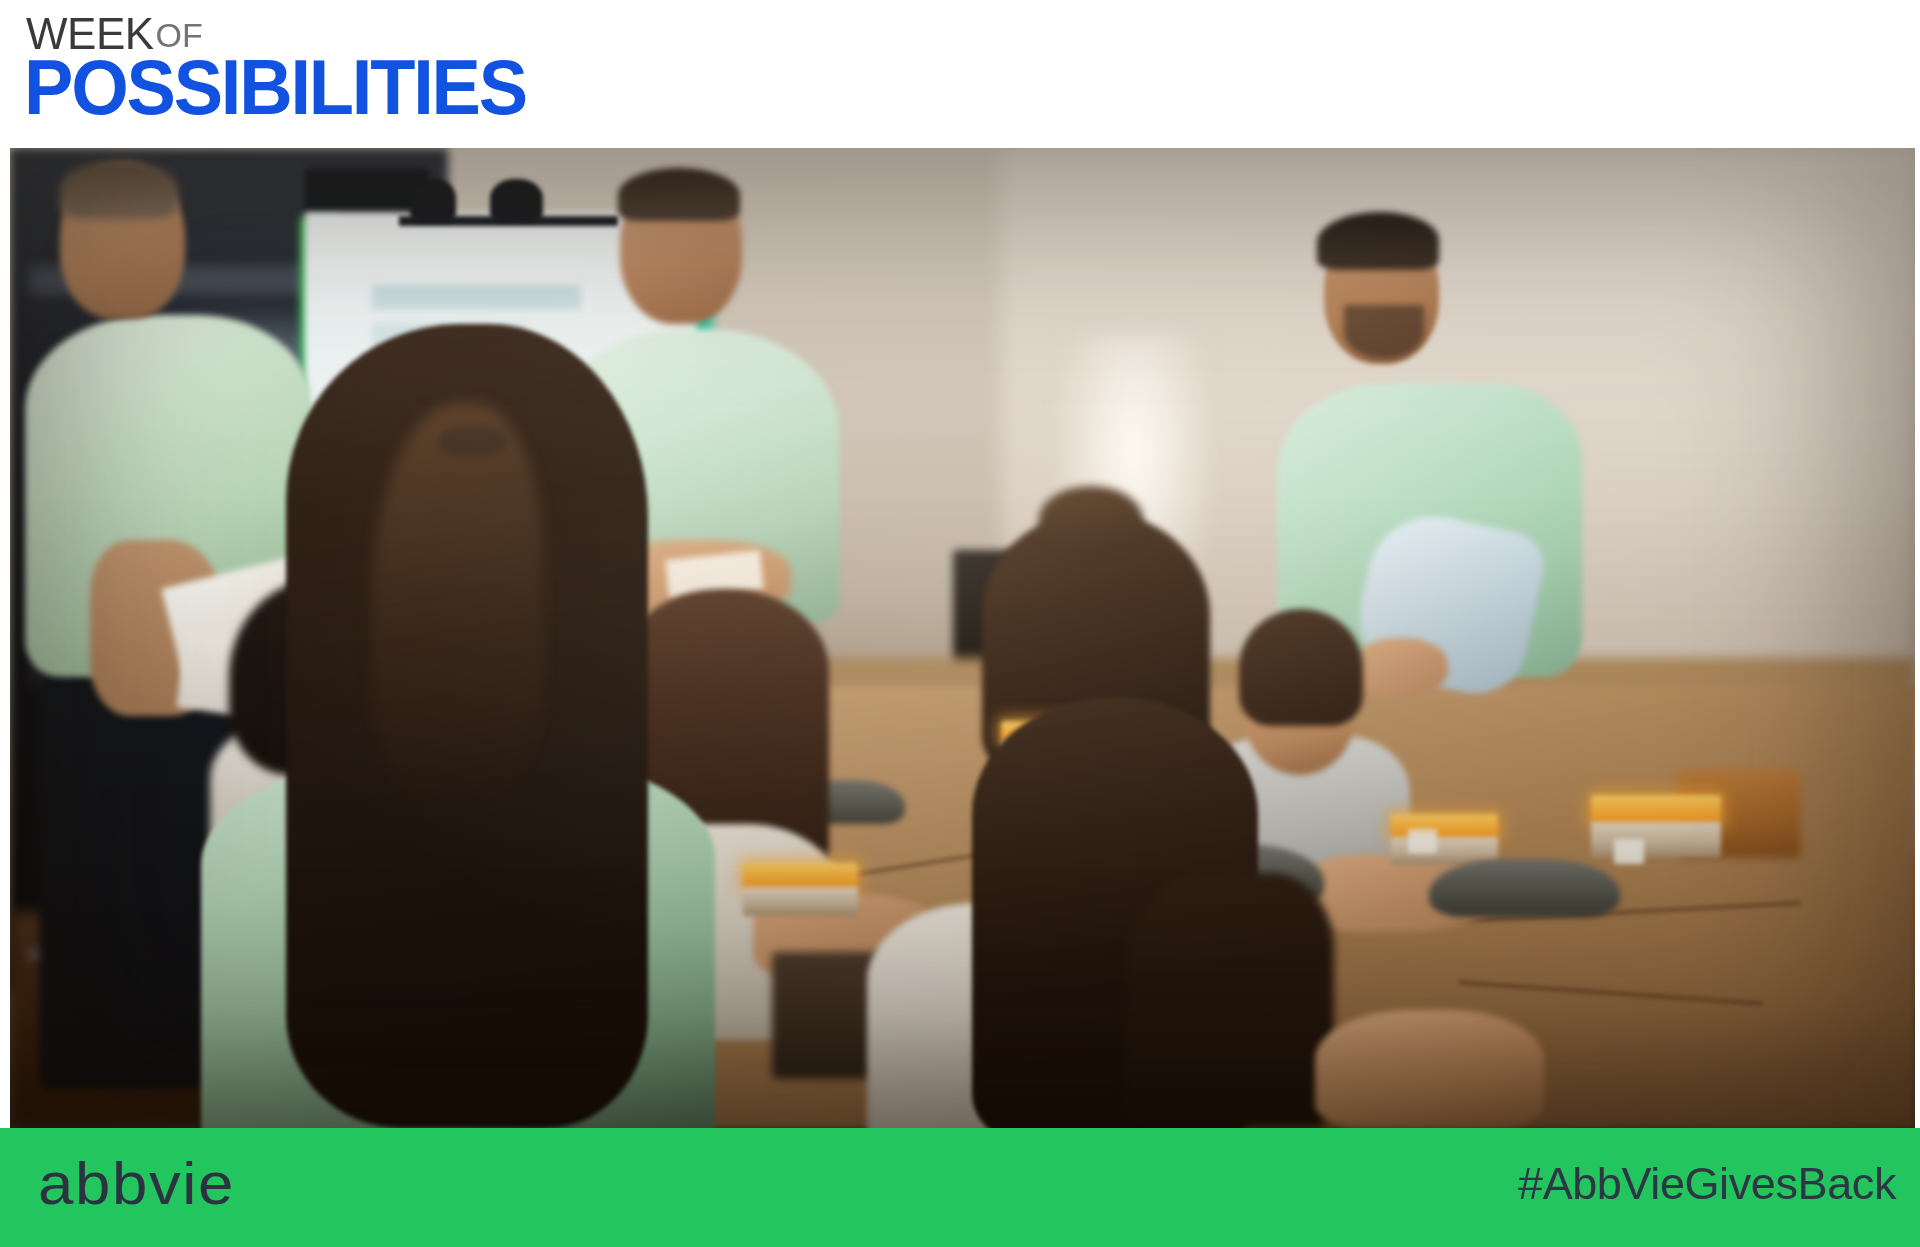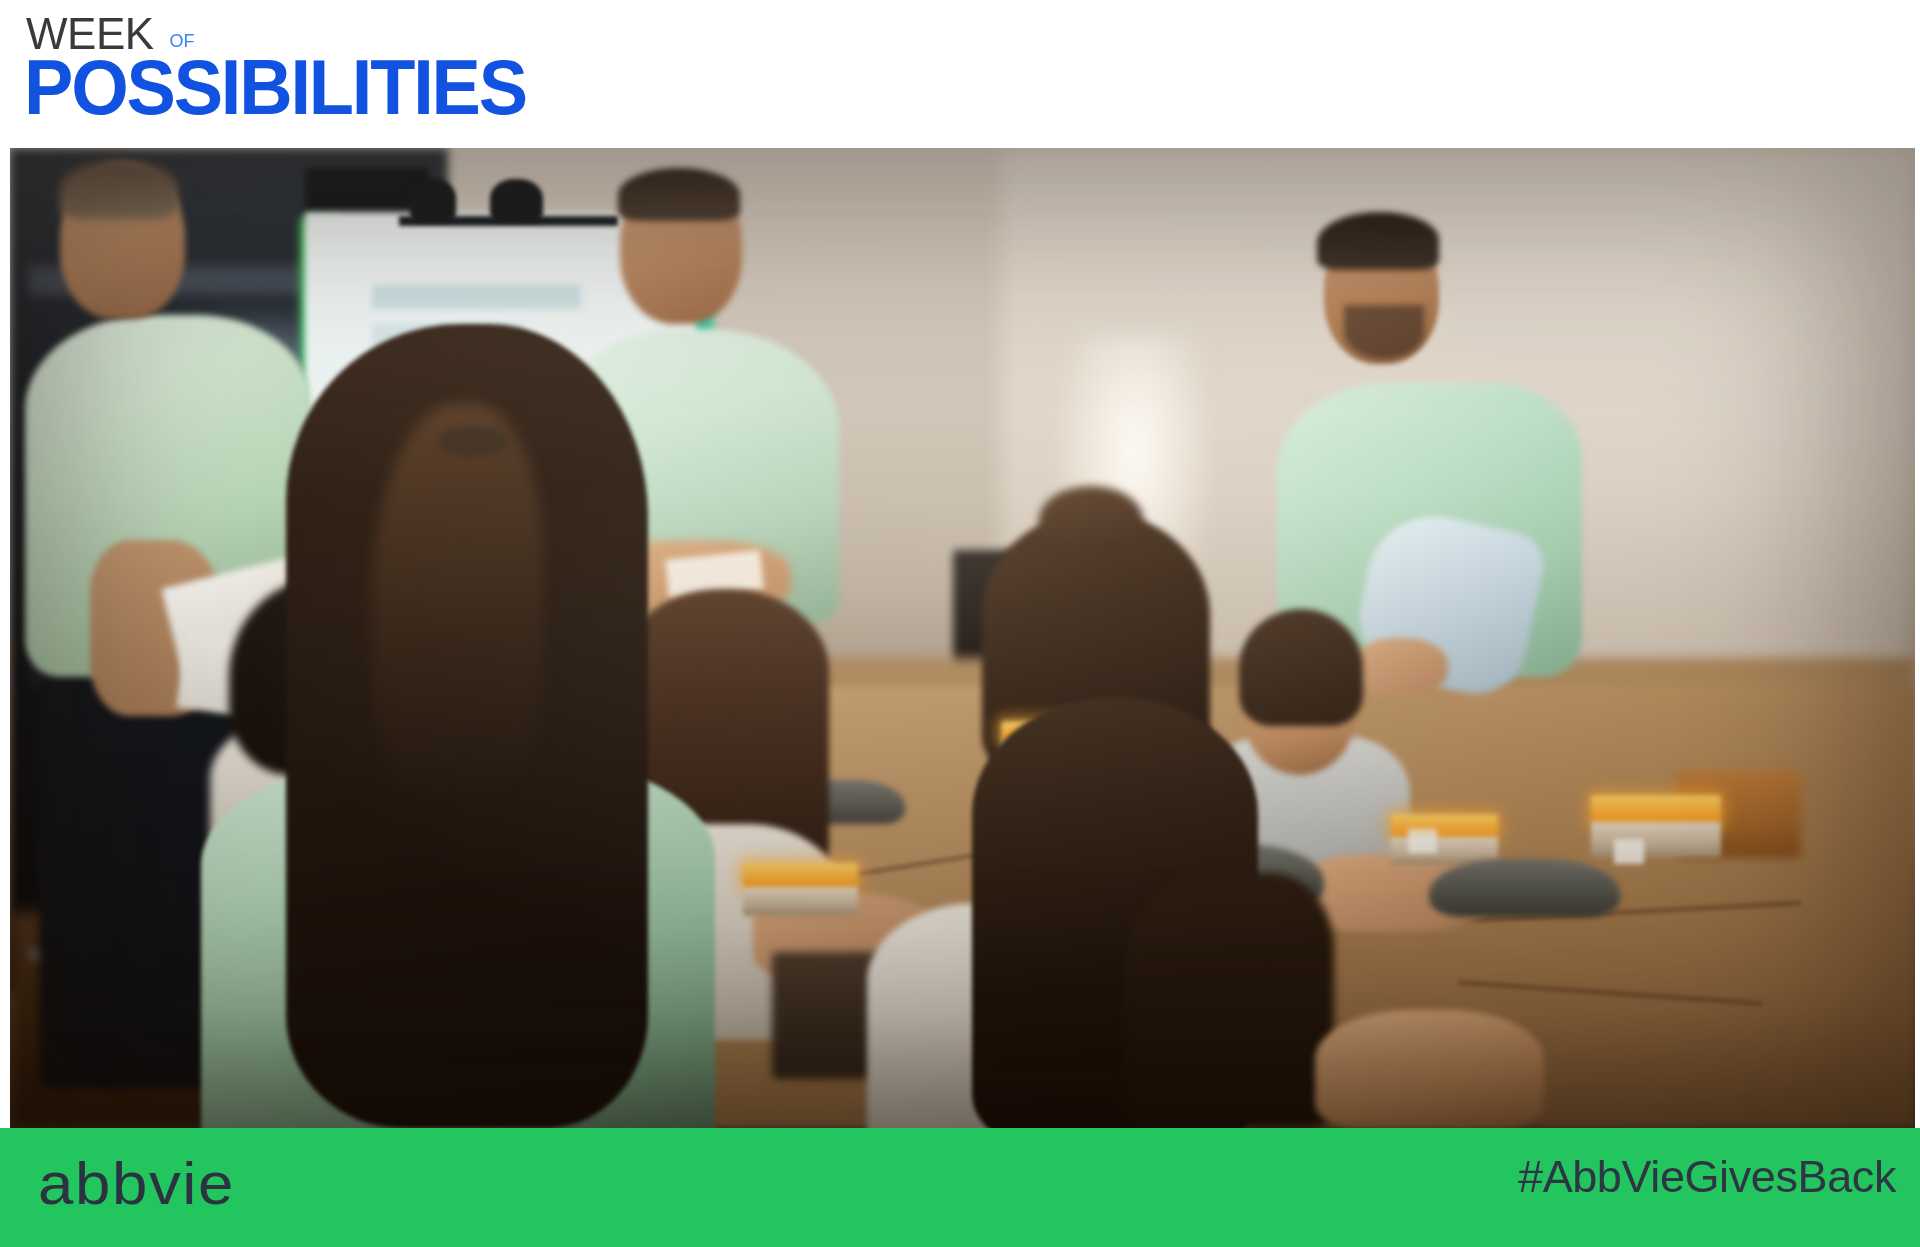--- a/index.html
+++ b/index.html
@@ -35,25 +35,25 @@
     top: 12px;
     font-family: "Liberation Sans", sans-serif;
     font-weight: 400;
     font-size: 44px;
     letter-spacing: -0.5px;
     color: #3a3a3c;
     line-height: 1;
     white-space: nowrap;
   }
   .campaign-line1 .of {
-    font-size: 18px;
+    font-size: 34px;
     letter-spacing: 0px;
     vertical-align: 2px;
-    margin-left: 16px;
-    color: #3b82f6;
+    margin-left: 2px;
+    color: #737373;
   }
 
   .campaign-line2 {
     position: absolute;
     left: 24px;
     top: 50px;
     font-family: "Liberation Sans", sans-serif;
     font-weight: 700;
     font-size: 74px;
     letter-spacing: -2.2px;
@@ -632,21 +632,21 @@
     color: #2b3340;
     line-height: 1;
     white-space: nowrap;
     transform: scaleX(1.06);
     transform-origin: left center;
   }
 
   .hashtag {
     position: absolute;
     right: 24px;
-    top: 26px;
+    top: 33px;
     font-family: "Liberation Sans", sans-serif;
     font-weight: 400;
     font-size: 45px;
     letter-spacing: -0.4px;
     color: #2e3644;
     line-height: 1;
     white-space: nowrap;
   }
 </style>
 </head>

